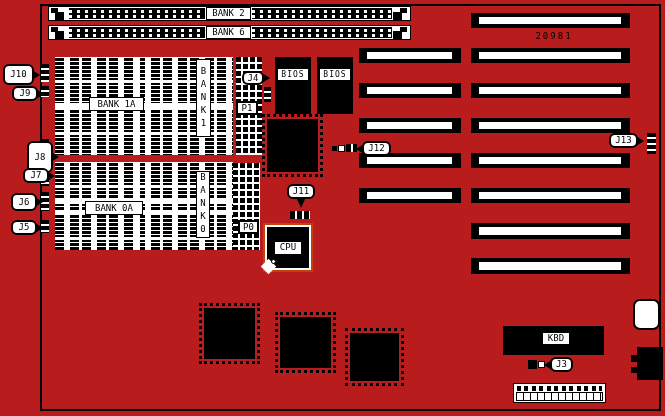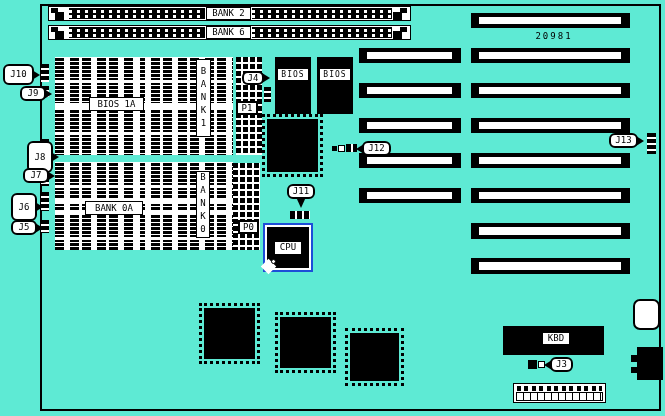--- a/index.html
+++ b/index.html
@@ -1,18 +1,18 @@
 <!DOCTYPE html>
 <html><head>
 <meta charset="utf-8">
 <style>
   * { box-sizing: border-box; margin: 0; padding: 0; }
   html,body { background:#fff; }
   .stage {
-    position: relative; width: 665px; height: 416px; background: #5eead4;
+    position: relative; width: 665px; height: 416px; background: #b91c1c;
     font-family: "DejaVu Sans Mono", "Liberation Mono", monospace; color: #000;
     overflow: hidden;
   }
   .a { position: absolute; }
   .board-outline { left:40px; top:4px; width:621px; height:407px; border:2px solid #000; }
 
   
   .slot { background:#000; }
   .slot::after { content:""; position:absolute; left:8px; right:9px; top:4px; bottom:4px; background:#fff; }
 
@@ -86,21 +86,21 @@
   }
 
   .num { font-size:9px; letter-spacing:2px; display:flex; align-items:center; justify-content:center; }
 
   
   .npu-socket { background:#000; border:1px solid #000; }
   .pincol { background-image:repeating-linear-gradient(180deg, #fff 0 3px, transparent 3px 7px); }
   .npu-slot { background:#fff; }
 
   
-  .cpu-outer { border:2px solid #1d4ed8; background:#fff; }
+  .cpu-outer { border:2px solid #c2410c; background:#fff; }
   .cpu-body { position:absolute; left:2px; right:2px; top:2px; bottom:2px; background:#000; }
   .cpu-notch { position:absolute; left:-4px; bottom:-4px; width:11px; height:11px; background:#fff; transform:rotate(45deg); }
   .cpu-dot { position:absolute; left:4px; bottom:4px; width:5px; height:5px; background:#fff; border:1px solid #000; border-radius:50%; }
 
   
   .pwr { border:1px solid #000; background:#fff; }
   .pwr-top { position:absolute; left:3px; right:3px; top:2px; height:5px;
     background-image:repeating-linear-gradient(90deg,#000 0 4px, transparent 4px 7.5px); }
   .pwr-bot { position:absolute; left:2px; right:2px; top:8px; bottom:1px; border:1px solid #000;
     background-image:repeating-linear-gradient(90deg, transparent 0 6px, #000 6px 7px); }
@@ -124,21 +124,21 @@
   <div class="a memslot-outline" style="left:48px;top:25px;width:363px;height:15px"></div>
   <div class="a clip" style="left:51px;top:27px"></div>
   <div class="a pinbar" style="left:69px;top:27px;width:136px;height:11px"></div>
   <div class="a labelbox" style="left:206px;top:26px;width:45px;height:13px">BANK 6</div>
   <div class="a pinbar" style="left:252px;top:27px;width:140px;height:11px"></div>
   <div class="a clip r" style="left:393px;top:27px"></div>
 
   <div class="a dram" style="left:55px;top:57px;width:178px;height:98px"></div>
   <div class="a gutter" style="left:136px;top:57px;width:4px;height:98px"></div>
   <div class="a gutter" style="left:55px;top:103px;width:178px;height:5px"></div>
-  <div class="a labelbox" style="left:89px;top:97px;width:55px;height:14px">BIOS 1A</div>
+  <div class="a labelbox" style="left:89px;top:97px;width:55px;height:14px">BANK 1A</div>
   <div class="a vlabel" style="left:196px;top:59px;width:15px;height:78px">BANK1</div>
 
   <div class="a pingrid" style="left:236px;top:57px;width:26px;height:98px"></div>
   <div class="a callout tr" style="left:242px;top:71px;width:22px;height:14px">J4</div>
   <div class="a conn-v" style="left:264px;top:87px;width:7px;height:15px"></div>
   <div class="a labelbox thick" style="left:236px;top:101px;width:22px;height:14px">P1</div>
 
   <div class="a dram" style="left:55px;top:162px;width:178px;height:88px"></div>
   <div class="a gutter" style="left:136px;top:162px;width:4px;height:88px"></div>
   <div class="a gutter" style="left:55px;top:199px;width:178px;height:5px"></div>
@@ -167,27 +167,27 @@
   <div class="a callout td" style="left:287px;top:184px;width:28px;height:15px">J11</div>
   <div class="a conn-h" style="left:290px;top:211px;width:20px;height:8px"></div>
 
   <div class="a black" style="left:332px;top:146px;width:5px;height:5px"></div>
   <div class="a white" style="left:338px;top:145px;width:7px;height:7px;border:1px solid #000"></div>
   <div class="a conn-h" style="left:346px;top:144px;width:11px;height:8px"></div>
   <div class="a callout tl" style="left:362px;top:141px;width:29px;height:15px">J12</div>
 
   <div class="a callout tr" style="left:3px;top:64px;width:31px;height:21px">J10</div>
   <div class="a conn-v" style="left:41px;top:64px;width:8px;height:18px"></div>
-  <div class="a callout tr" style="left:20px;top:86px;width:26px;height:15px">J9</div>
+  <div class="a callout tr" style="left:12px;top:86px;width:26px;height:15px">J9</div>
   <div class="a conn-v" style="left:41px;top:86px;width:8px;height:11px"></div>
   <div class="a callout tr" style="left:27px;top:141px;width:26px;height:32px">J8</div>
   <div class="a conn-v" style="left:41px;top:139px;width:8px;height:20px"></div>
   <div class="a callout tr" style="left:23px;top:168px;width:26px;height:15px">J7</div>
   <div class="a conn-v" style="left:41px;top:166px;width:8px;height:20px"></div>
-  <div class="a callout tr" style="left:11px;top:193px;width:26px;height:28px">J6</div>
+  <div class="a callout tr" style="left:11px;top:193px;width:26px;height:18px">J6</div>
   <div class="a conn-v" style="left:41px;top:192px;width:8px;height:19px"></div>
   <div class="a callout tr" style="left:11px;top:220px;width:26px;height:15px">J5</div>
   <div class="a conn-v" style="left:41px;top:220px;width:8px;height:13px"></div>
 
   <div class="a slot" style="left:471px;top:13px;width:159px;height:15px"></div>
   <div class="a slot" style="left:471px;top:48px;width:159px;height:15px"></div>
   <div class="a slot" style="left:471px;top:83px;width:159px;height:15px"></div>
   <div class="a slot" style="left:471px;top:118px;width:159px;height:15px"></div>
   <div class="a slot" style="left:471px;top:153px;width:159px;height:15px"></div>
   <div class="a slot" style="left:471px;top:188px;width:159px;height:15px"></div>

